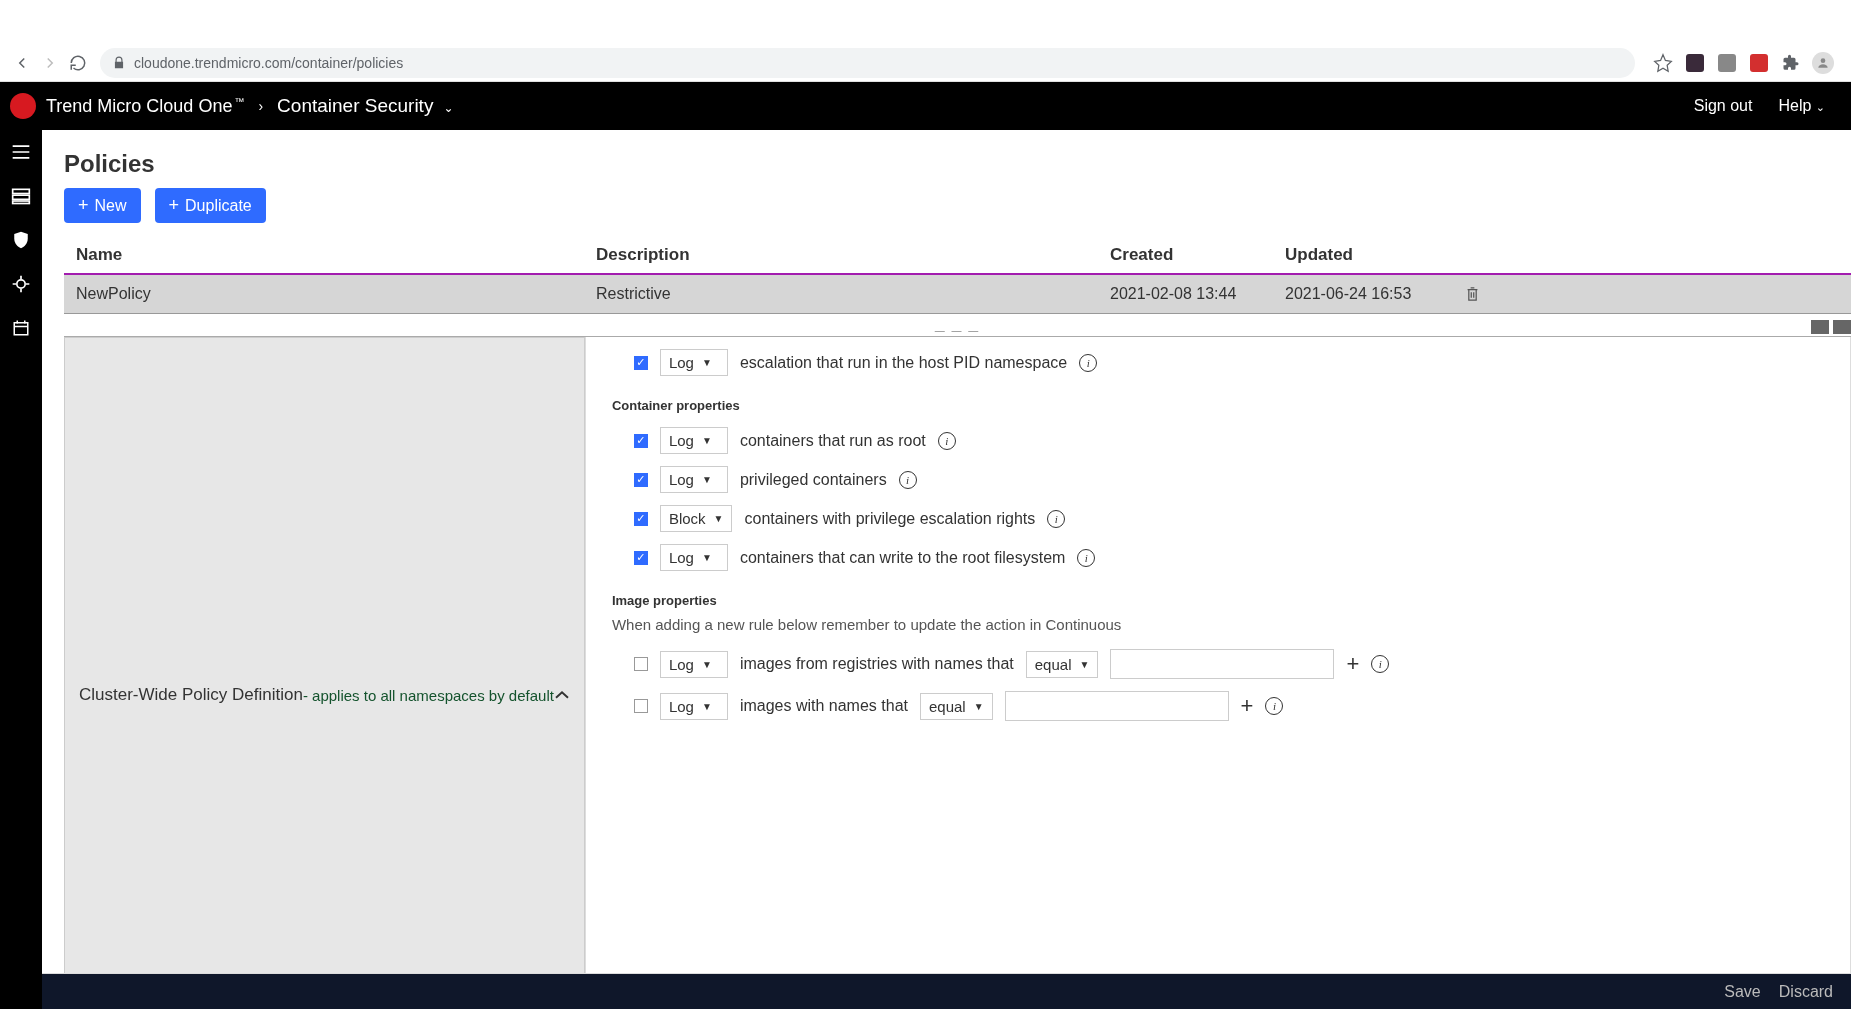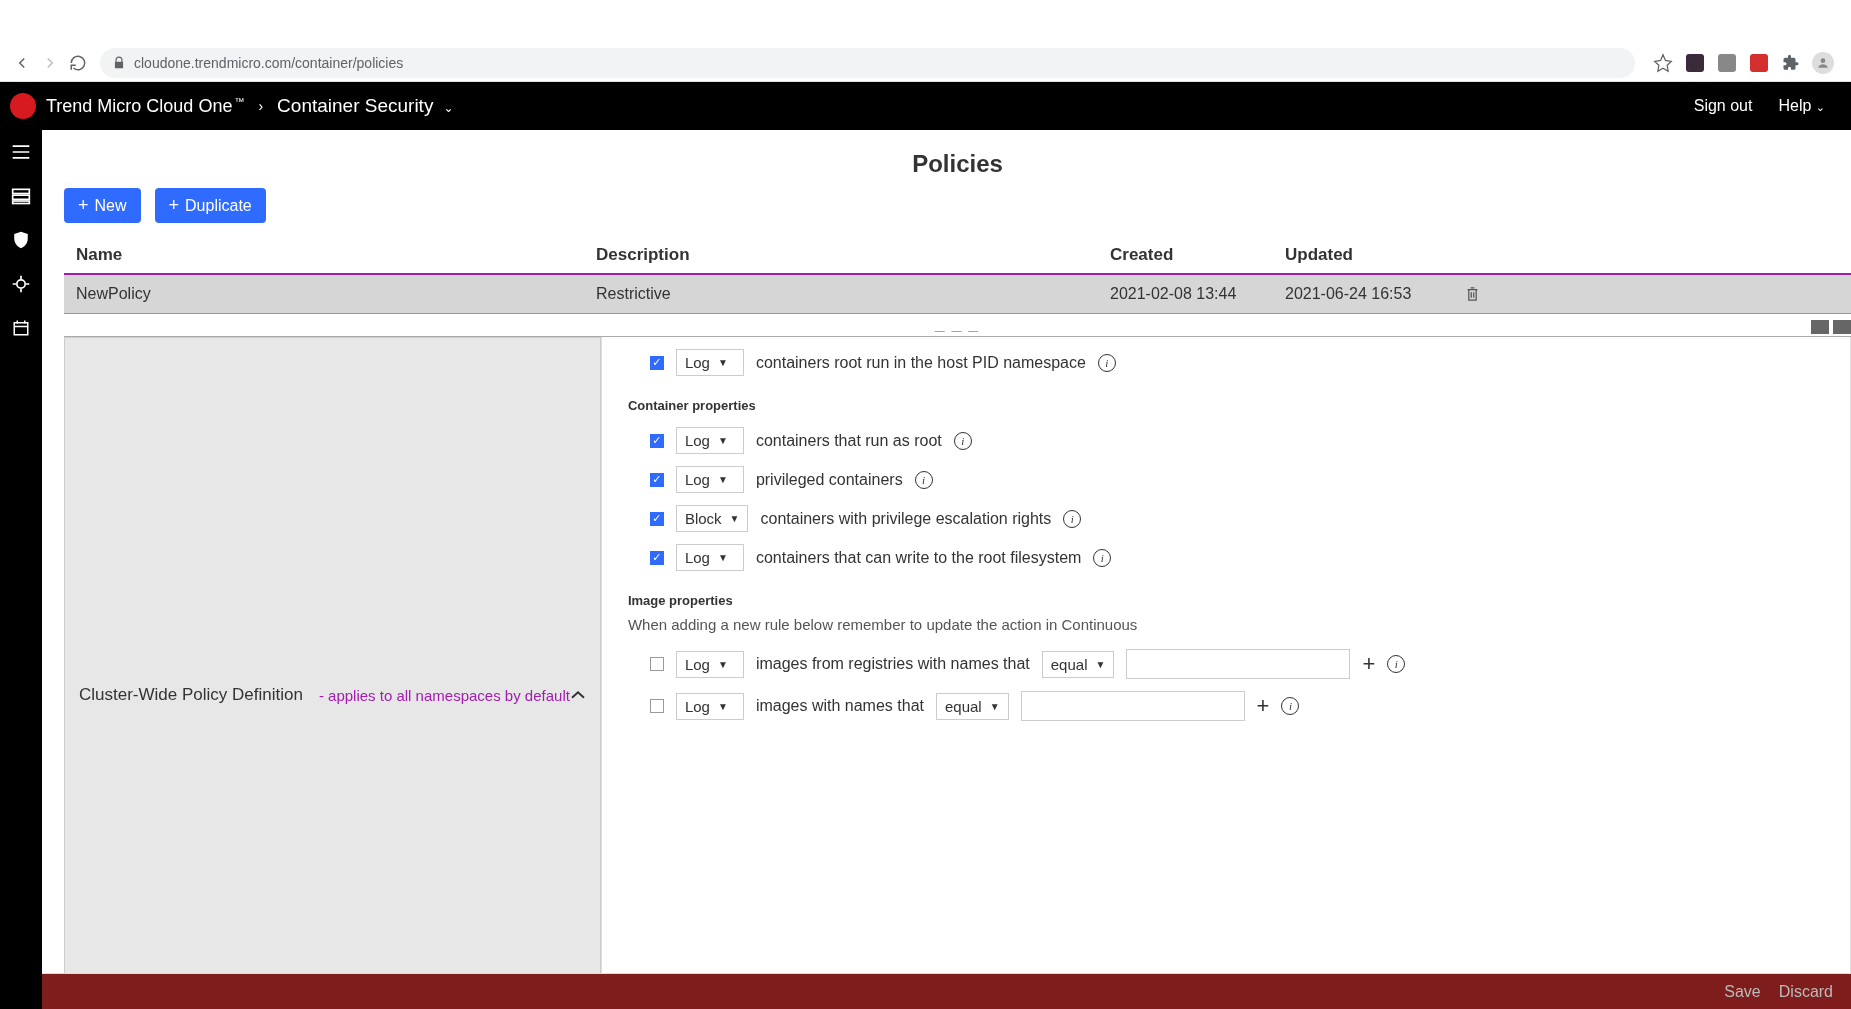--- a/index.html
+++ b/index.html
@@ -25,21 +25,21 @@
 .header-right { margin-left: auto; display: flex; align-items: center; gap: 26px; font-size: 16px; padding-right: 16px; }
 .header-link { cursor: pointer; }
 
 
 .layout { display: flex; height: calc(100% - 86px); }
 .sidebar-rail { width: 42px; background: #000; color: #fff; display: flex; flex-direction: column; align-items: center; padding-top: 10px; gap: 20px; }
 .rail-icon { width: 24px; height: 24px; display: flex; align-items: center; justify-content: center; cursor: pointer; }
 
 
 .main { flex: 1; padding: 20px 0 0 22px; display: flex; flex-direction: column; overflow: hidden; }
-.page-title { font-size: 24px; font-weight: 700; margin-bottom: 10px; text-align: center; }
+.page-title { font-size: 24px; font-weight: 700; margin-bottom: 10px; }
 .action-buttons { display: flex; gap: 14px; margin-bottom: 14px; }
 .btn-primary { background: #2f6bff; color: #fff; border: none; border-radius: 4px; padding: 7px 14px; font-size: 16px; display: flex; align-items: center; gap: 6px; cursor: pointer; }
 
 
 .table { width: 100%; }
 .thead { display: flex; padding: 8px 12px; font-size: 17px; font-weight: 600; border-bottom: 2px solid #a21caf; }
 .col-name { width: 520px; }
 .col-desc { width: 514px; }
 .col-created { width: 175px; }
 .col-updated { width: 180px; }
@@ -49,37 +49,37 @@
 
 
 .splitter-area { height: 14px; background: #fff; position: relative; margin-top: 8px; display:flex; align-items:flex-end;}
 .splitter-dots { width:100%; text-align:center; color:#888; font-size:10px; letter-spacing:2px;}
 .minmax { position:absolute; right:0; top:-2px; display:flex; gap:4px;}
 .sqbtn{width:18px;height:14px;background:#666;}
 
 .panel-set { flex:1; display:flex; flex-direction:row; border-top:1px solid #aaa; overflow:hidden; }
 .panel-header { background: #e7e7e7; padding: 8px 14px; display: flex; align-items: center; border: 1px solid #ccc; }
 .panel-header-title { font-size: 17px; font-weight: 500; }
-.panel-header-sub { font-size: 15px; color: #a21caf; margin-left: 16px; }
+.panel-header-sub { font-size: 15px; color: #14532d; margin-left: 0; }
 .panel-header-chevron { margin-left: auto; font-size: 16px; cursor: pointer; }
 
 .panel-body { flex:1; overflow:auto; padding: 6px 26px 40px; border:1px solid #ddd; border-top:none; }
 .rule-row { display: flex; align-items: center; gap: 12px; padding: 6px 0; font-size: 16px; }
 .checkbox { width: 14px; height: 14px; border: 1px solid #999; display:inline-flex; align-items:center; justify-content:center; cursor:pointer; }
 .checkbox.checked { background: #2f6bff; border-color:#2f6bff; color:#fff; font-size:11px; }
 .select { border: 1px solid #ccc; padding: 4px 8px; min-width: 68px; display:flex; align-items:center; gap:8px; cursor:pointer; background:#fff; font-size:15px;}
 .select .caret { font-size:10px; }
 .info-icon { width:18px; height:18px; border:1.5px solid #333; border-radius:50%; display:inline-flex; align-items:center; justify-content:center; font-size:11px; font-style:italic; font-family:serif; cursor:pointer;}
 .section-heading { font-size: 13px; font-weight: 700; margin: 16px 0 8px; }
 .section-note { font-size: 15px; color: #555; margin-bottom: 10px; }
 .text-input { border:1px solid #ccc; height:30px; width:224px; padding:0 6px;}
 .plus-btn { font-size:22px; cursor:pointer; font-weight:400;}
 
 
-.save-bar { position: fixed; bottom: 0; right: 0; left: 42px; height: 36px; background: #7f1d1d; border-top:1px solid #ddd; display:flex; justify-content:flex-end; align-items:center; gap:18px; padding-right:18px; color:#bbb; font-size:16px;}
+.save-bar { position: fixed; bottom: 0; right: 0; left: 42px; height: 36px; background: #0f172a; border-top:1px solid #ddd; display:flex; justify-content:flex-end; align-items:center; gap:18px; padding-right:18px; color:#bbb; font-size:16px;}
 .save-bar span{cursor:not-allowed;}
 
 svg { display:block; }
 </style>
 </head>
 <body>
 
 <div class="browser-bar">
   <div class="nav-icon">
     <svg width="18" height="18" viewBox="0 0 24 24" fill="none" stroke="#5f6368" stroke-width="2">
@@ -235,21 +235,21 @@
       </div>
 
       <div class="panel-body">
 
         <div class="rule-row" style="padding-left:22px;">
           <span class="checkbox checked">✓</span>
           <span class="select">
               <span>Log</span>
               <span class="caret">▼</span>
             </span>
-          <span>containers root run in the host PID namespace</span>
+          <span>escalation that run in the host PID namespace</span>
           <span class="info-icon">i</span>
         </div>
 
         <div class="section-heading">Container properties</div>
 
         <div id="container-rules">
             <div class="rule-row" style="padding-left: 22px;">
               <span class="checkbox checked">✓</span>
               <span class="select">
                 <span>Log</span>

